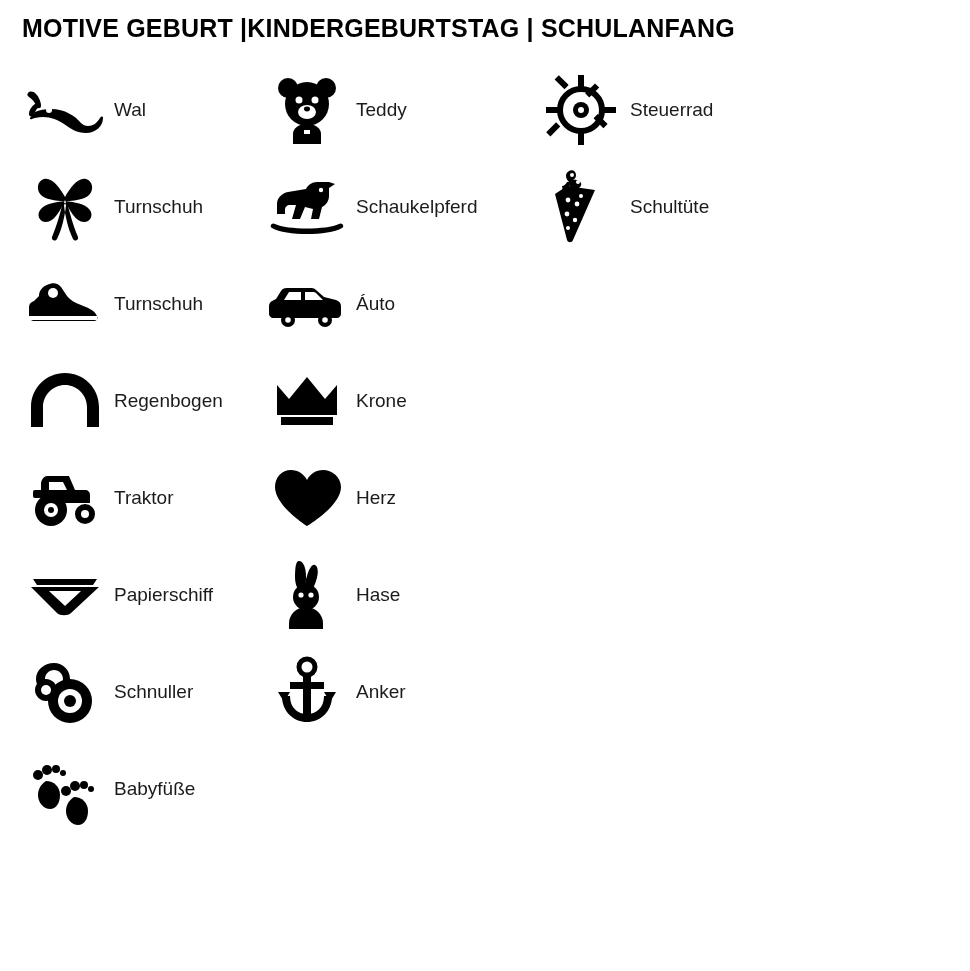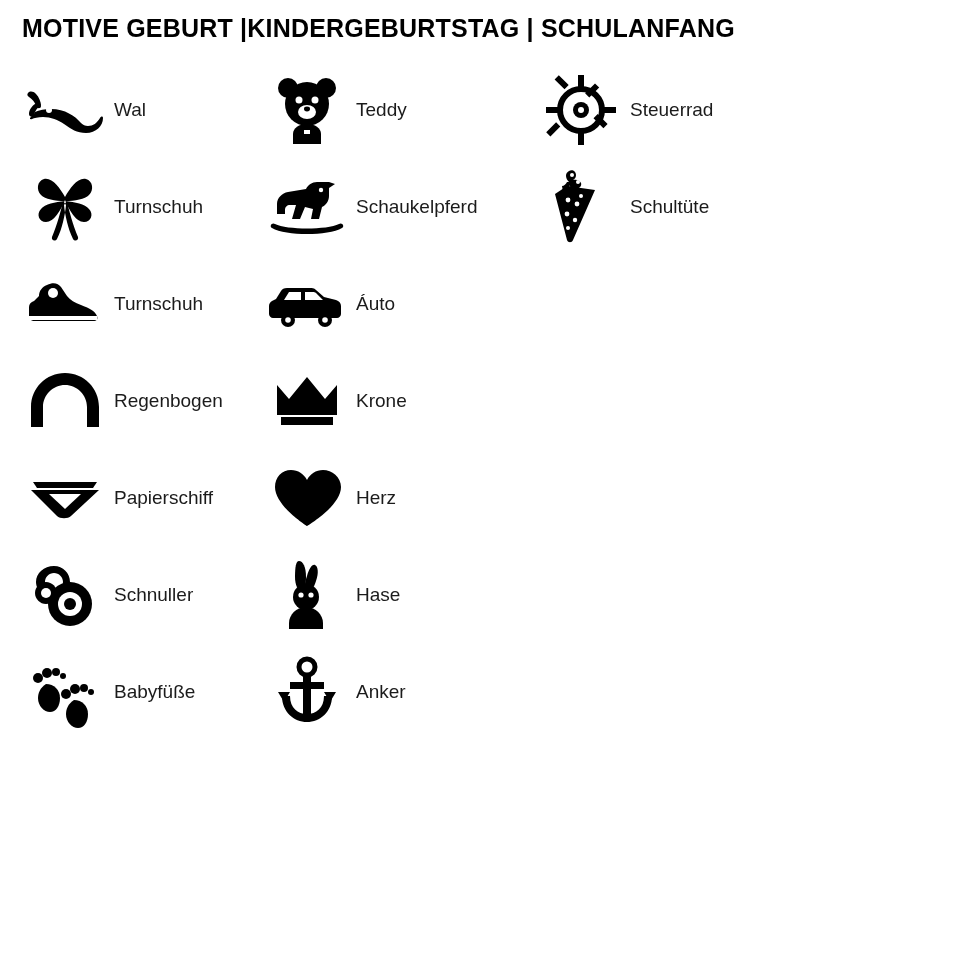--- a/index.html
+++ b/index.html
@@ -112,20 +112,35 @@
           <svg width="76" height="60" viewBox="0 0 76 60">
             <path fill="#000" d="M38 2C19 2 4 17 4 36v20h12V36c0-12 10-22 22-22s22 10 22 22v20h12V36C72 17 57 2 38 2z"></path>
             <path fill="#fff" d="M38 14c-12 0-22 10-22 22v20h8V36c0-8 6-14 14-14s14 6 14 14v20h8V36c0-12-10-22-22-22z" opacity="0"></path>
             <path fill="#fff" d="M20 38c0-10 8-18 18-18s18 8 18 18v18h-5V38c0-7-6-13-13-13s-13 6-13 13v18h-5z"></path>
             <path fill="#fff" d="M30 40c0-4 4-8 8-8s8 4 8 8v16h-5V40c0-2-1-3-3-3s-3 1-3 3v16h-5z"></path>
           </svg>
         </div>
         <div class="label">Regenbogen</div>
       </div>
 
+      <div class="item">
+        <div class="icon-box">
+          <svg width="76" height="60" viewBox="0 0 76 60">
+            <path fill="#000" d="M20 8h22l6 14h10c3 0 5 2 5 5v8H14V16c0-4 3-8 6-8z"></path>
+            <rect fill="#000" x="6" y="22" width="14" height="8" rx="2"></rect>
+            <circle fill="#000" cx="24" cy="42" r="16"></circle>
+            <circle fill="#fff" cx="24" cy="42" r="7"></circle>
+            <circle fill="#000" cx="24" cy="42" r="3"></circle>
+            <circle fill="#000" cx="58" cy="46" r="10"></circle>
+            <circle fill="#fff" cx="58" cy="46" r="4"></circle>
+            <path fill="#fff" d="M22 14h14l4 8H22z"></path>
+          </svg>
+        </div>
+        <div class="label">Traktor</div>
+      </div>
 
       <div class="item">
         <div class="icon-box">
           <svg width="76" height="44" viewBox="0 0 76 44">
             <path fill="#000" d="M4 14h68L44 40c-3 3-11 3-14 0L4 14z"></path>
             <path fill="#fff" d="M22 18h32L38 33 22 18z"></path>
             <path fill="#000" d="M6 6h64l-4 6H10L6 6z"></path>
           </svg>
         </div>
         <div class="label">Papierschiff</div>

